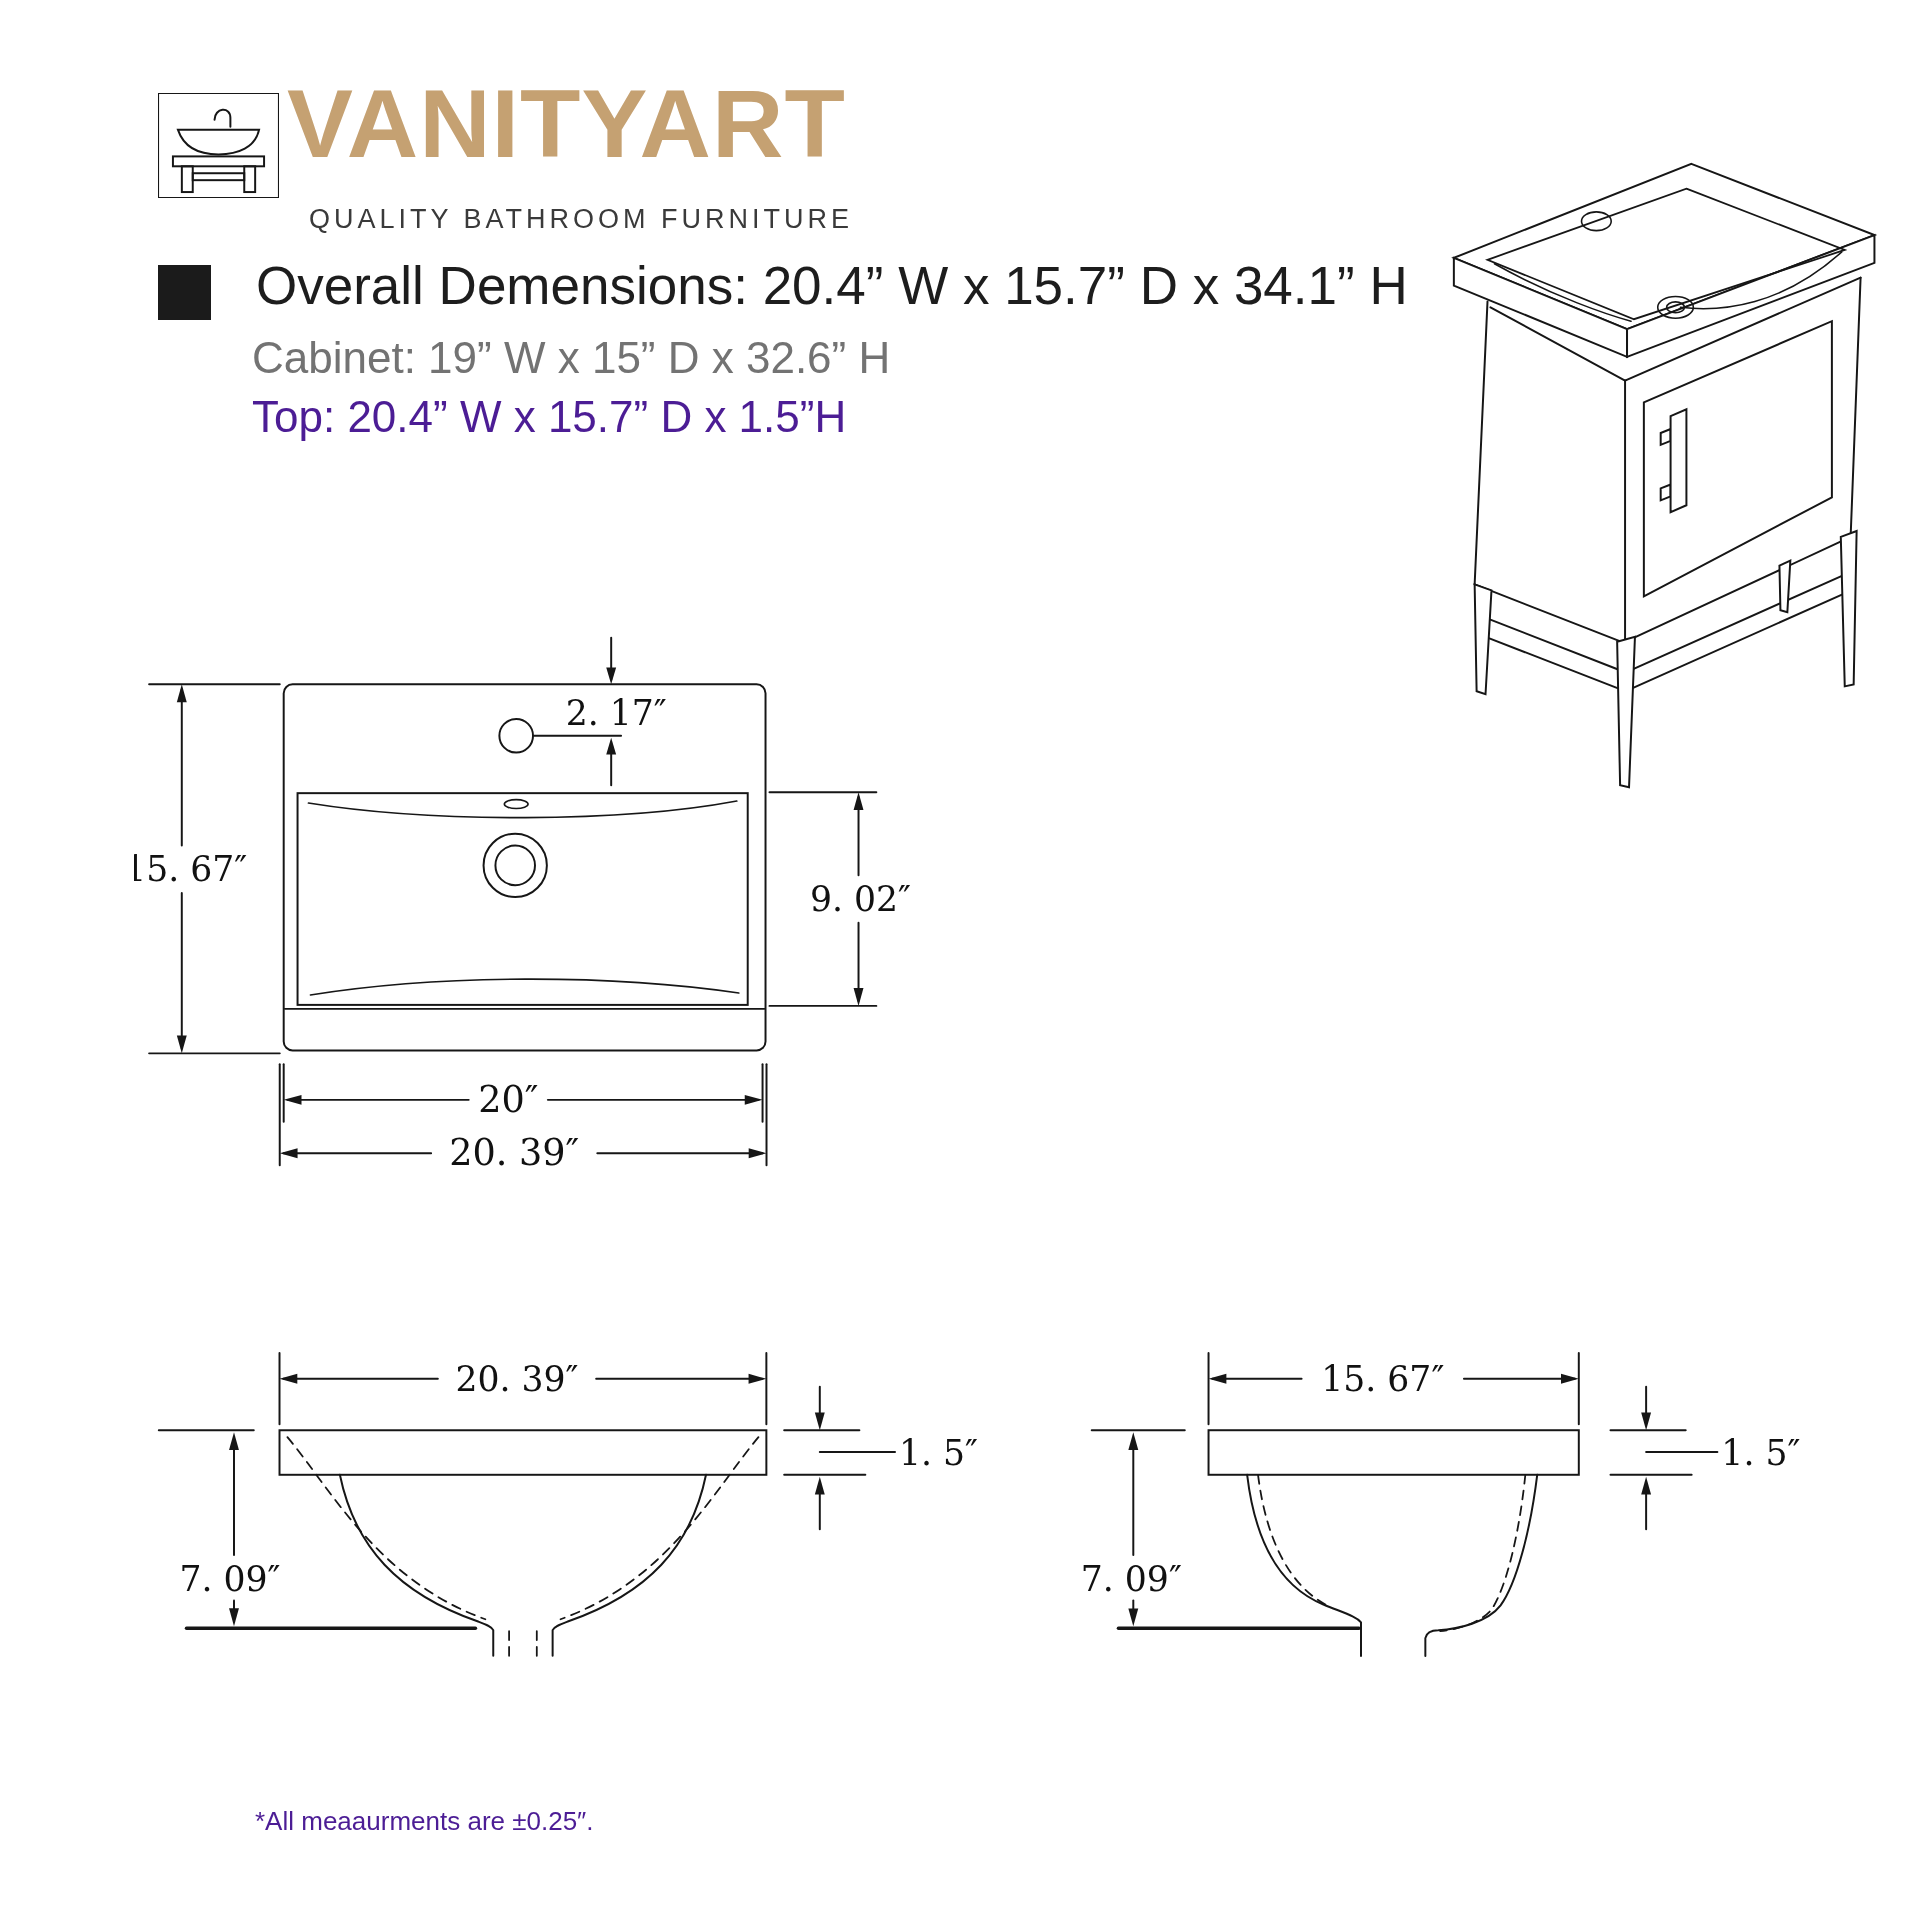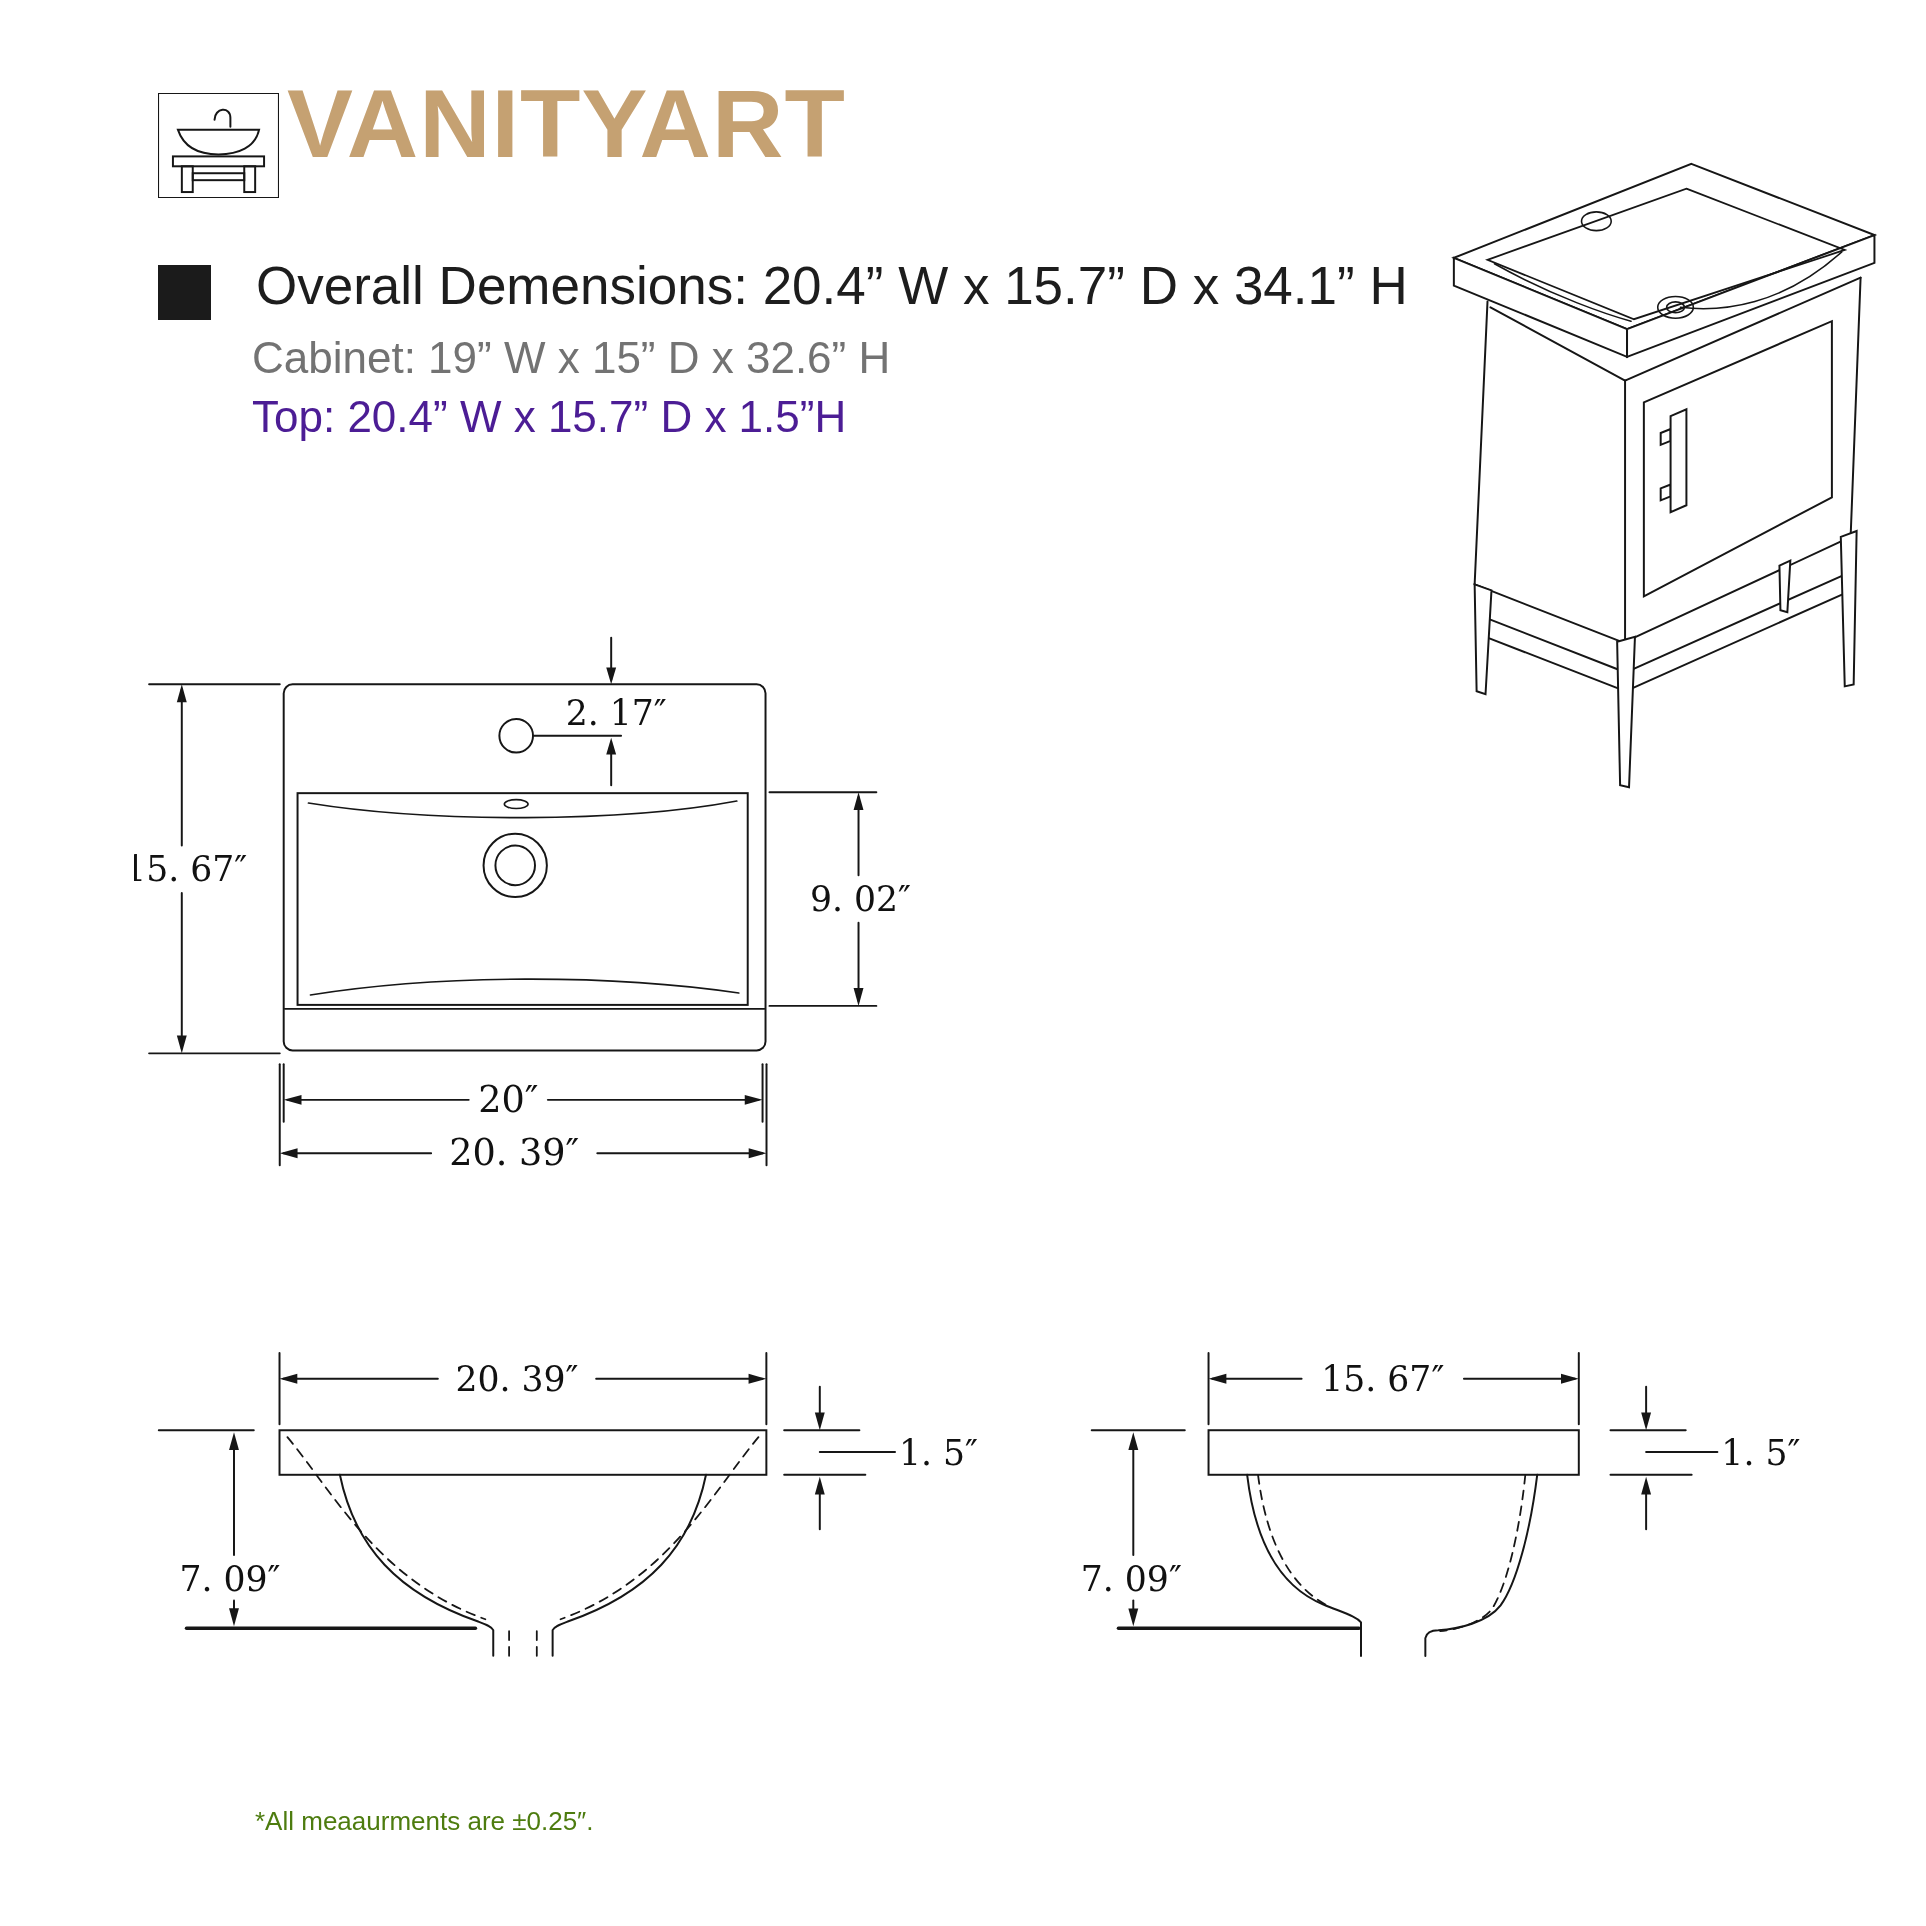--- a/index.html
+++ b/index.html
@@ -8,21 +8,21 @@
   
   #logo-icon{position:absolute;left:158px;top:93px;width:121px;height:105px;}
   #wordmark{position:absolute;left:287px;top:75px;font-weight:bold;font-size:97px;
             letter-spacing:1px;line-height:1;transform:scaleX(1.02);transform-origin:left top;}
   #tagline{position:absolute;left:309px;top:204px;font-size:27px;letter-spacing:4px;color:#3a3a3a;}
   
   #spec-bullet{position:absolute;left:158px;top:265px;width:53px;height:55px;background:#1b1b1b;}
   #spec-overall{position:absolute;left:256px;top:255px;font-size:53px;color:#1d1d1d;}
   #spec-cabinet{position:absolute;left:252px;top:333px;font-size:44px;color:#737373;}
   #spec-top{position:absolute;left:252px;top:392px;font-size:44px;color:#4c1d95;}
-  #footnote{position:absolute;left:255px;top:1806px;font-size:26px;color:#4d7c0f;}
+  #footnote{position:absolute;left:255px;top:1806px;font-size:26px;color:#4c1d95;}
   
   .drawing{position:absolute;}
   #top-view{left:134px;top:622px;}
   #front-section{left:139px;top:1341px;}
   #side-section{left:1064px;top:1341px;}
   #iso-view{left:1431px;top:149px;}
   svg line, svg path, svg rect, svg circle, svg ellipse, svg polyline{
     stroke:#161616;stroke-width:2;fill:none;stroke-linecap:round;}
   svg polygon{fill:#161616;stroke:none;}
   svg polygon.panel{fill:#ffffff;stroke:#161616;stroke-width:2;}
@@ -39,20 +39,21 @@
   <svg id="logo-icon" viewBox="0 0 122 106">
     <rect x="0" y="0" width="122" height="106" fill="#C5A172" stroke="none"></rect>
     <path d="M57,27 C57,15 73,13 73,25 L73,34" stroke="#ffffff" stroke-width="5" fill="none"></path>
     <path d="M20,37 L102,37 C98,55 81,62 61,62 C41,62 26,55 20,37 Z" fill="#ffffff" stroke="none"></path>
     <rect x="15" y="64" width="92" height="10" fill="#ffffff" stroke="none"></rect>
     <rect x="24" y="74" width="11" height="26" fill="#ffffff" stroke="none"></rect>
     <rect x="87" y="74" width="11" height="26" fill="#ffffff" stroke="none"></rect>
     <rect x="35" y="81" width="52" height="7" fill="#ffffff" stroke="none"></rect>
   </svg>
   <div id="wordmark" style="color:#C5A172">VANITYART</div>
+  <div id="tagline">QUALITY BATHROOM FURNITURE</div>
 
   <div id="spec-bullet"></div>
   <div id="spec-overall">Overall Demensions: 20.4” W x 15.7” D x 34.1” H</div>
   <div id="spec-cabinet">Cabinet: 19” W x 15” D x 32.6” H</div>
   <div id="spec-top">Top: 20.4” W x 15.7” D x 1.5”H</div>
 
   <svg id="top-view" class="drawing" width="802" height="559" viewBox="0 0 810 565">
 
     <line x1="15" y1="63" x2="147" y2="63"></line>
     <line x1="15" y1="436" x2="147" y2="436"></line>

